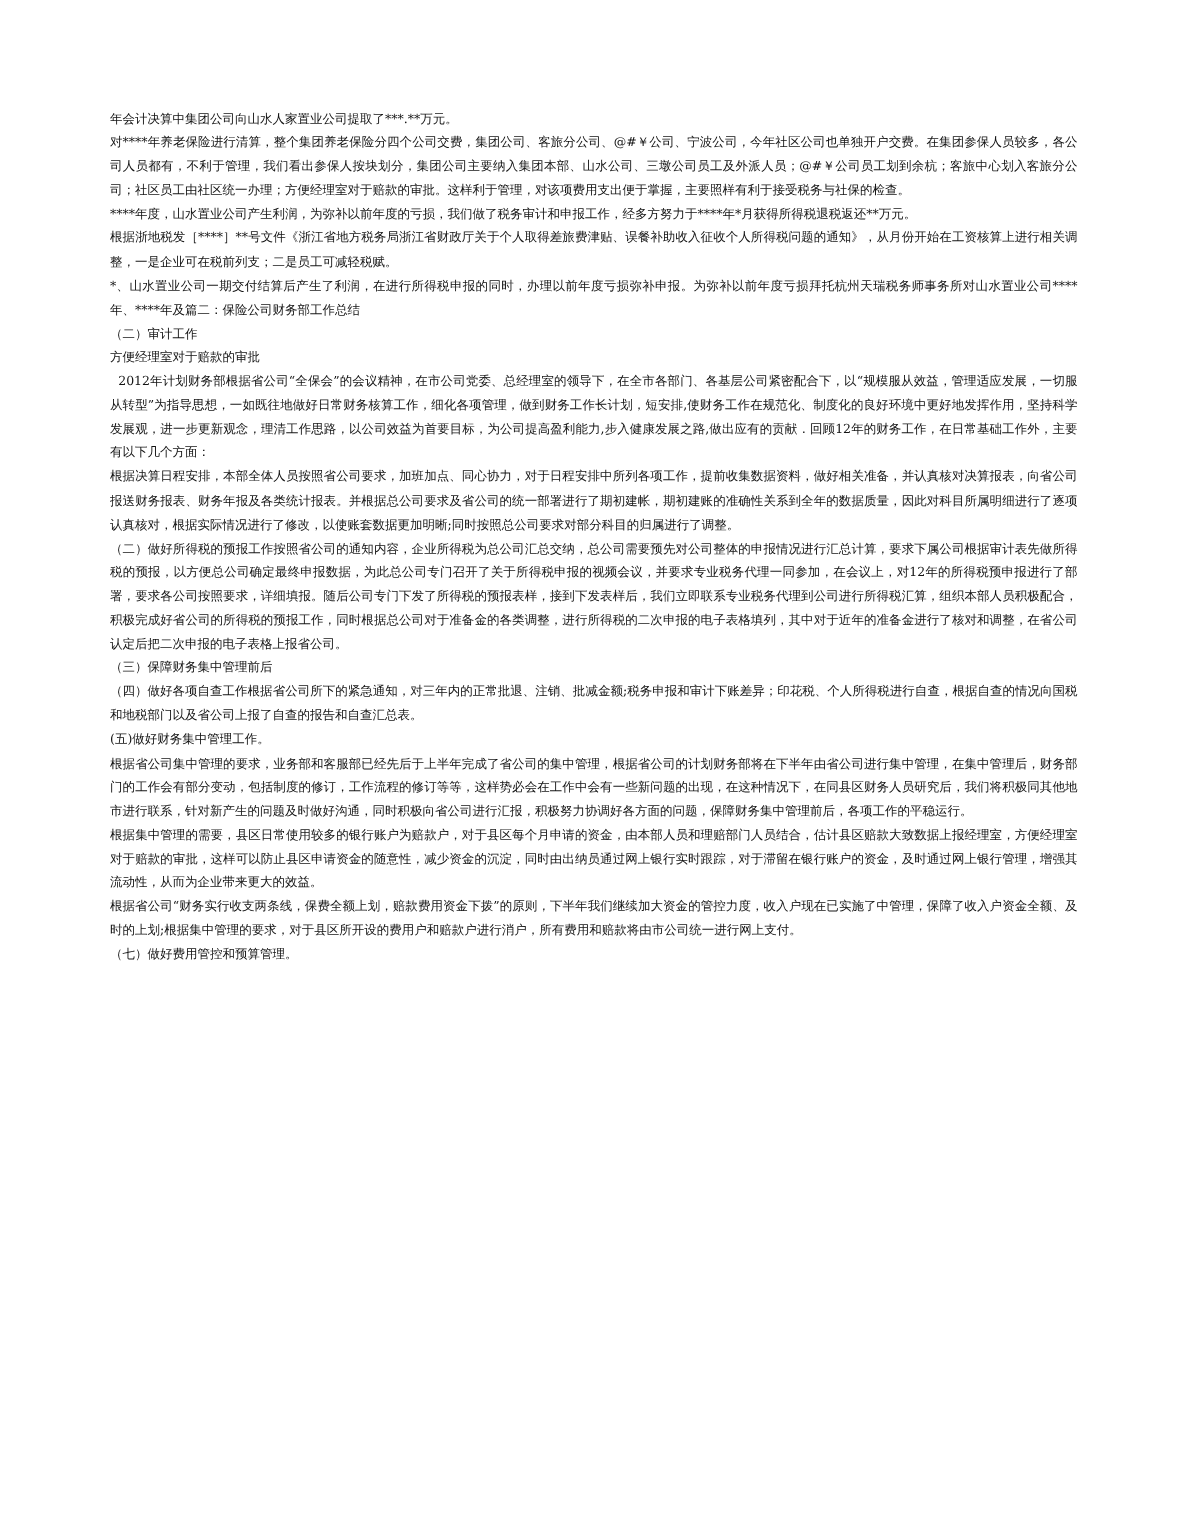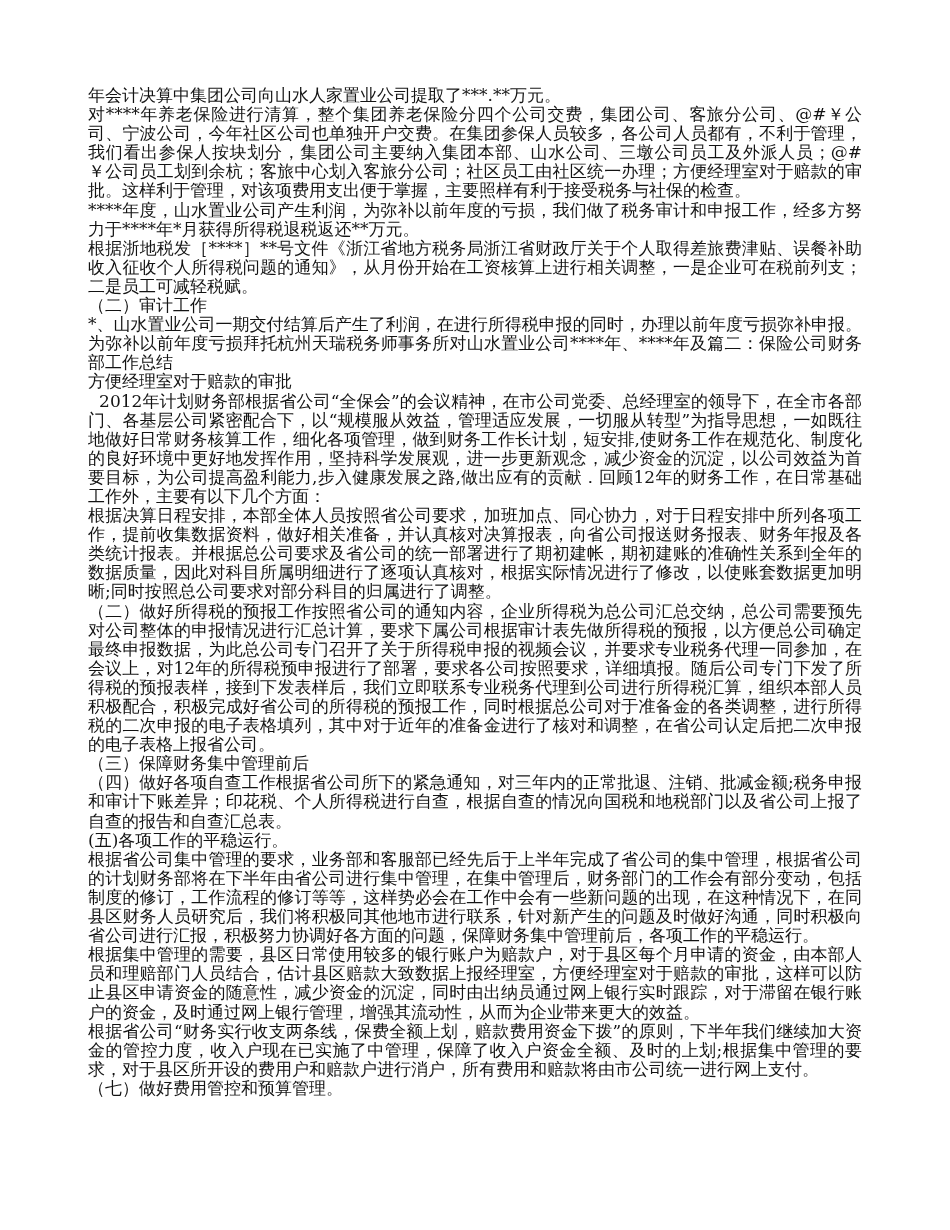--- a/index.html
+++ b/index.html
@@ -22,49 +22,49 @@
     box-sizing: border-box;
     padding: 86px 88px 0 88px;
   }
   #doc-body {
     width: 774px;
   }
   .para {
     margin: 0;
     padding: 0;
     font-family: "DejaVu Serif", "Liberation Serif", serif;
-    font-size: 17px;
+    font-size: 10px;
     line-height: 19.1px;
     color: #131313;
     text-align: justify;
     text-justify: inter-character;
     letter-spacing: 0px;
     word-break: break-all;
     white-space: pre-wrap;
   }
   .para.last-left { text-align: left; }
 </style>
 </head>
 <body>
 
 <div id="page">
   <div id="doc-body">
 
     <p class="para">年会计决算中集团公司向山水人家置业公司提取了***.**万元。</p>
     <p class="para">对****年养老保险进行清算，整个集团养老保险分四个公司交费，集团公司、客旅分公司、@#￥公司、宁波公司，今年社区公司也单独开户交费。在集团参保人员较多，各公司人员都有，不利于管理，我们看出参保人按块划分，集团公司主要纳入集团本部、山水公司、三墩公司员工及外派人员；@#￥公司员工划到余杭；客旅中心划入客旅分公司；社区员工由社区统一办理；方便经理室对于赔款的审批。这样利于管理，对该项费用支出便于掌握，主要照样有利于接受税务与社保的检查。</p>
     <p class="para">****年度，山水置业公司产生利润，为弥补以前年度的亏损，我们做了税务审计和申报工作，经多方努力于****年*月获得所得税退税返还**万元。</p>
     <p class="para">根据浙地税发［****］**号文件《浙江省地方税务局浙江省财政厅关于个人取得差旅费津贴、误餐补助收入征收个人所得税问题的通知》，从月份开始在工资核算上进行相关调整，一是企业可在税前列支；二是员工可减轻税赋。</p>
+    <p class="para">*、山水置业公司一期交付结算后产生了利润，在进行所得税申报的同时，办理以前年度亏损弥补申报。为弥补以前年度亏损拜托杭州天瑞税务师事务所对山水置业公司****年、****年及篇二：保险公司财务部工作总结</p>
     <p class="para last-left">（二）审计工作</p>
-    <p class="para">*、山水置业公司一期交付结算后产生了利润，在进行所得税申报的同时，办理以前年度亏损弥补申报。为弥补以前年度亏损拜托杭州天瑞税务师事务所对山水置业公司****年、****年及篇二：保险公司财务部工作总结</p>
     <p class="para last-left">方便经理室对于赔款的审批</p>
-    <p class="para">  2012年计划财务部根据省公司“全保会”的会议精神，在市公司党委、总经理室的领导下，在全市各部门、各基层公司紧密配合下，以“规模服从效益，管理适应发展，一切服从转型”为指导思想，一如既往地做好日常财务核算工作，细化各项管理，做到财务工作长计划，短安排,使财务工作在规范化、制度化的良好环境中更好地发挥作用，坚持科学发展观，进一步更新观念，减少资金的沉淀，以公司效益为首要目标，为公司提高盈利能力,步入健康发展之路,做出应有的贡献．回顾12年的财务工作，在日常基础工作外，主要有以下几个方面：</p>
+    <p class="para">  2012年计划财务部根据省公司“全保会”的会议精神，在市公司党委、总经理室的领导下，在全市各部门、各基层公司紧密配合下，以“规模服从效益，管理适应发展，一切服从转型”为指导思想，一如既往地做好日常财务核算工作，细化各项管理，做到财务工作长计划，短安排,使财务工作在规范化、制度化的良好环境中更好地发挥作用，坚持科学发展观，进一步更新观念，理清工作思路，以公司效益为首要目标，为公司提高盈利能力,步入健康发展之路,做出应有的贡献．回顾12年的财务工作，在日常基础工作外，主要有以下几个方面：</p>
     <p class="para">根据决算日程安排，本部全体人员按照省公司要求，加班加点、同心协力，对于日程安排中所列各项工作，提前收集数据资料，做好相关准备，并认真核对决算报表，向省公司报送财务报表、财务年报及各类统计报表。并根据总公司要求及省公司的统一部署进行了期初建帐，期初建账的准确性关系到全年的数据质量，因此对科目所属明细进行了逐项认真核对，根据实际情况进行了修改，以使账套数据更加明晰;同时按照总公司要求对部分科目的归属进行了调整。</p>
     <p class="para">（二）做好所得税的预报工作按照省公司的通知内容，企业所得税为总公司汇总交纳，总公司需要预先对公司整体的申报情况进行汇总计算，要求下属公司根据审计表先做所得税的预报，以方便总公司确定最终申报数据，为此总公司专门召开了关于所得税申报的视频会议，并要求专业税务代理一同参加，在会议上，对12年的所得税预申报进行了部署，要求各公司按照要求，详细填报。随后公司专门下发了所得税的预报表样，接到下发表样后，我们立即联系专业税务代理到公司进行所得税汇算，组织本部人员积极配合，积极完成好省公司的所得税的预报工作，同时根据总公司对于准备金的各类调整，进行所得税的二次申报的电子表格填列，其中对于近年的准备金进行了核对和调整，在省公司认定后把二次申报的电子表格上报省公司。</p>
     <p class="para last-left">（三）保障财务集中管理前后</p>
     <p class="para">（四）做好各项自查工作根据省公司所下的紧急通知，对三年内的正常批退、注销、批减金额;税务申报和审计下账差异；印花税、个人所得税进行自查，根据自查的情况向国税和地税部门以及省公司上报了自查的报告和自查汇总表。</p>
-    <p class="para last-left">(五)各项工作的平稳运行。</p>
+    <p class="para last-left">(五)做好财务集中管理工作。</p>
     <p class="para">根据省公司集中管理的要求，业务部和客服部已经先后于上半年完成了省公司的集中管理，根据省公司的计划财务部将在下半年由省公司进行集中管理，在集中管理后，财务部门的工作会有部分变动，包括制度的修订，工作流程的修订等等，这样势必会在工作中会有一些新问题的出现，在这种情况下，在同县区财务人员研究后，我们将积极同其他地市进行联系，针对新产生的问题及时做好沟通，同时积极向省公司进行汇报，积极努力协调好各方面的问题，保障财务集中管理前后，各项工作的平稳运行。</p>
     <p class="para">根据集中管理的需要，县区日常使用较多的银行账户为赔款户，对于县区每个月申请的资金，由本部人员和理赔部门人员结合，估计县区赔款大致数据上报经理室，方便经理室对于赔款的审批，这样可以防止县区申请资金的随意性，减少资金的沉淀，同时由出纳员通过网上银行实时跟踪，对于滞留在银行账户的资金，及时通过网上银行管理，增强其流动性，从而为企业带来更大的效益。</p>
     <p class="para">根据省公司“财务实行收支两条线，保费全额上划，赔款费用资金下拨”的原则，下半年我们继续加大资金的管控力度，收入户现在已实施了中管理，保障了收入户资金全额、及时的上划;根据集中管理的要求，对于县区所开设的费用户和赔款户进行消户，所有费用和赔款将由市公司统一进行网上支付。</p>
     <p class="para last-left">（七）做好费用管控和预算管理。</p>
 
   </div>
 </div>
 
 </body></html>

